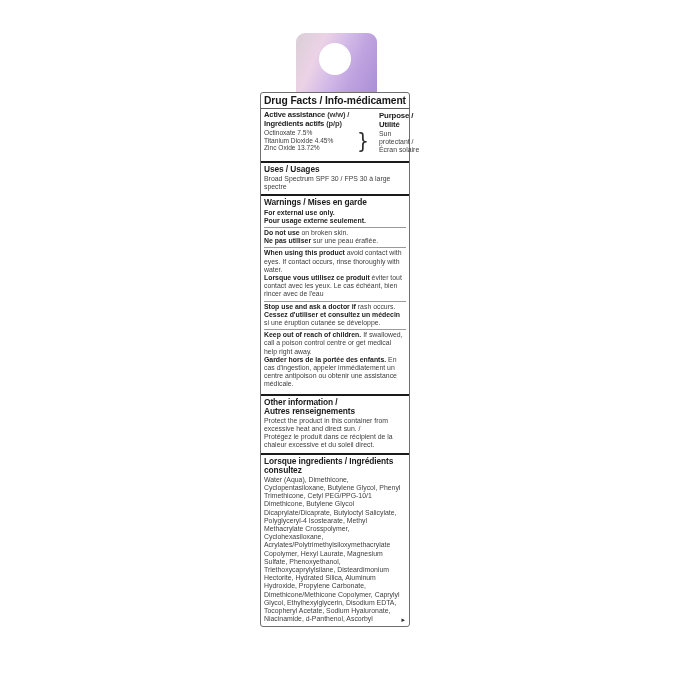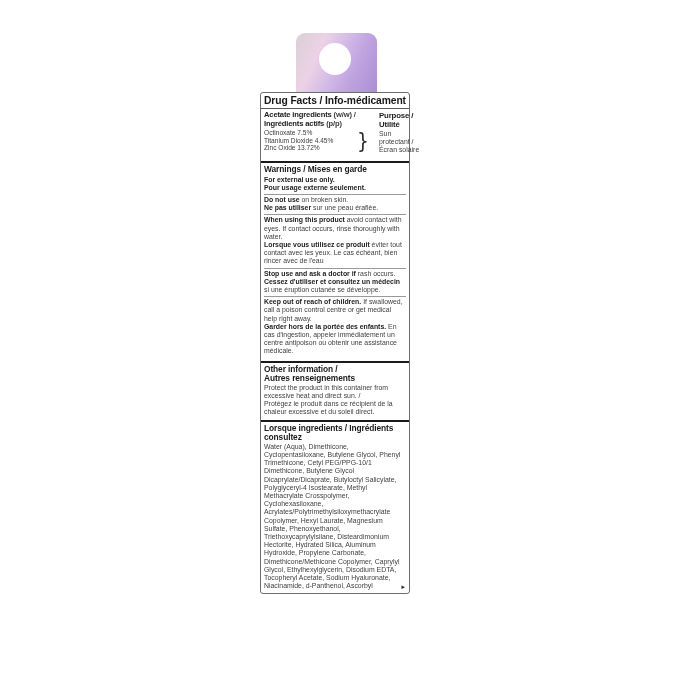--- a/index.html
+++ b/index.html
@@ -116,35 +116,39 @@
     <div class="hang-hole"></div>
   </div>
 
   <div class="panel">
 
     <div class="panel-title">Drug Facts / Info-médicament</div>
 
     <div class="section first">
       <div class="active-wrap">
         <div class="active-left">
-          <div class="active-h"><span class="b">Acetate ingredients</span><span class="reg"> (w/w) /</span></div>
+          <div class="active-h"><span class="b">Active assistance</span><span class="reg"> (w/w) /</span></div>
           <div class="active-h"><span class="b">Ingrédients actifs</span><span class="reg"> (p/p)</span></div>
           <div class="ing-line">Octinoxate 7.5%</div>
           <div class="ing-line">Titanium Dioxide 4.45%</div>
           <div class="ing-line">Zinc Oxide 13.72%</div>
         </div>
         <div class="brace">}</div>
         <div class="purpose-col">
           <div class="purpose-h">Purpose /</div>
           <div class="purpose-h">Utilité</div>
           <div class="purpose-v">Sun protectant / Écran solaire</div>
         </div>
       </div>
     </div>
 
+    <div class="section">
+      <div class="sec-heading">Uses / Usages</div>
+      <p class="body-text">Broad Spectrum SPF 30 / FPS 30 à large spectre</p>
+    </div>
 
     <div class="section">
       <div class="sec-heading">Warnings / Mises en garde</div>
 
       <div class="sub nf">
         <p><span class="b">For external use only.</span><span></span></p>
         <p><span class="b">Pour usage externe seulement.</span><span></span></p>
       </div>
 
       <div class="sub">

